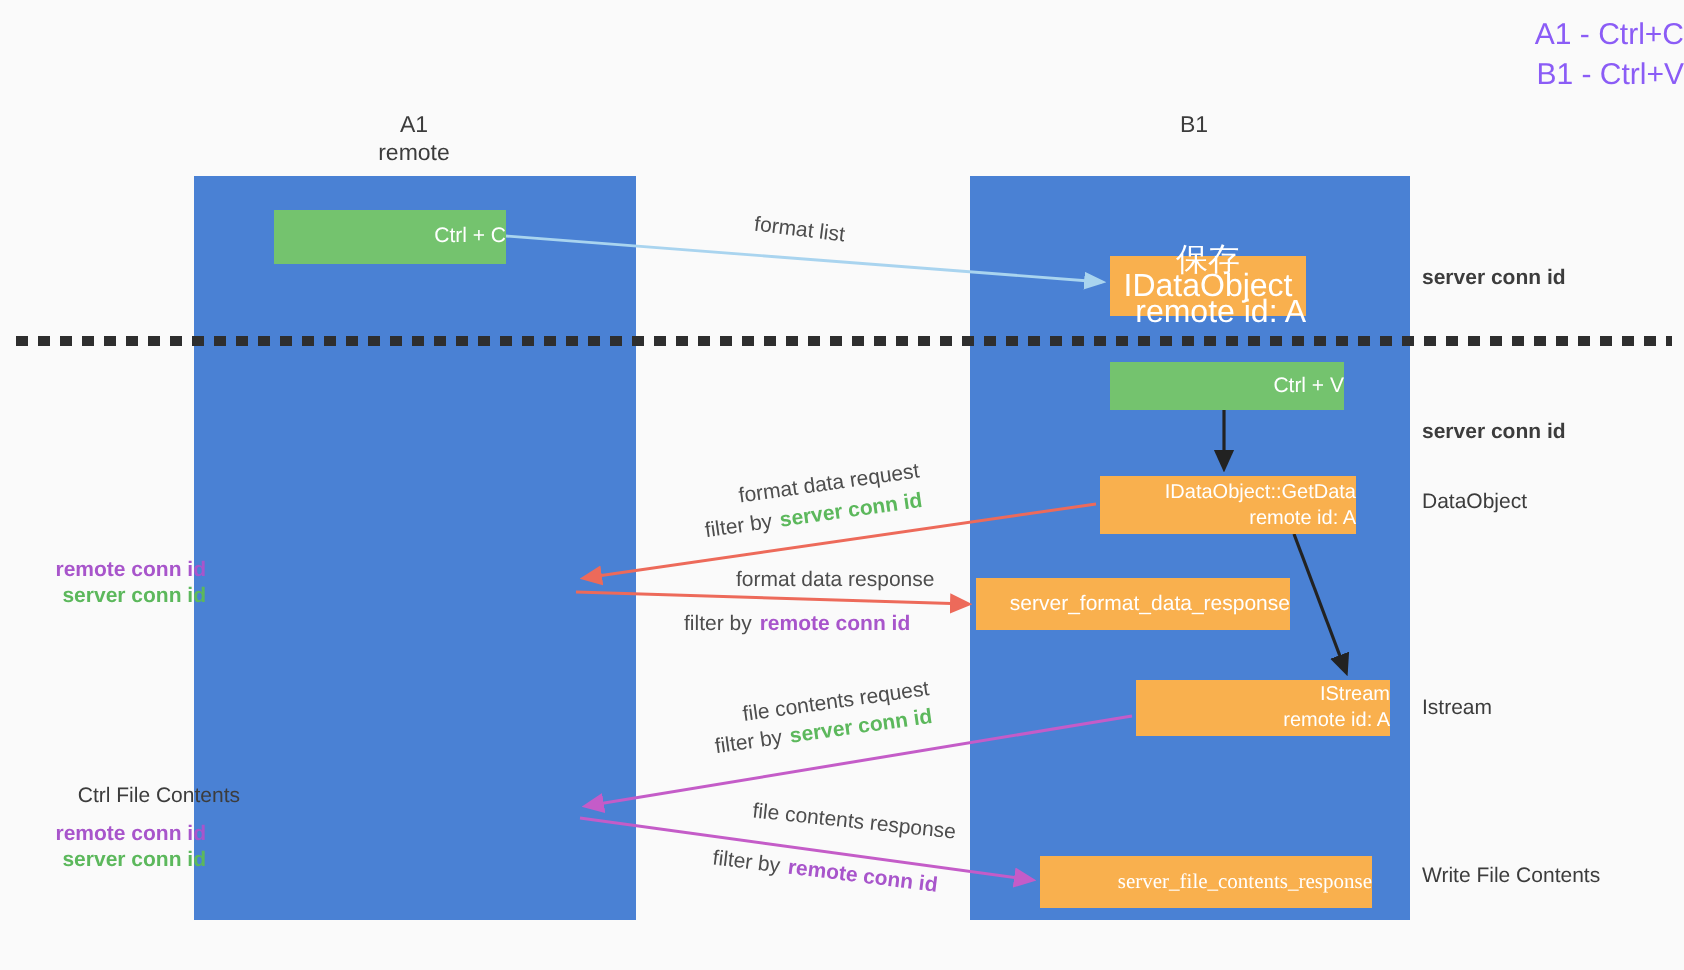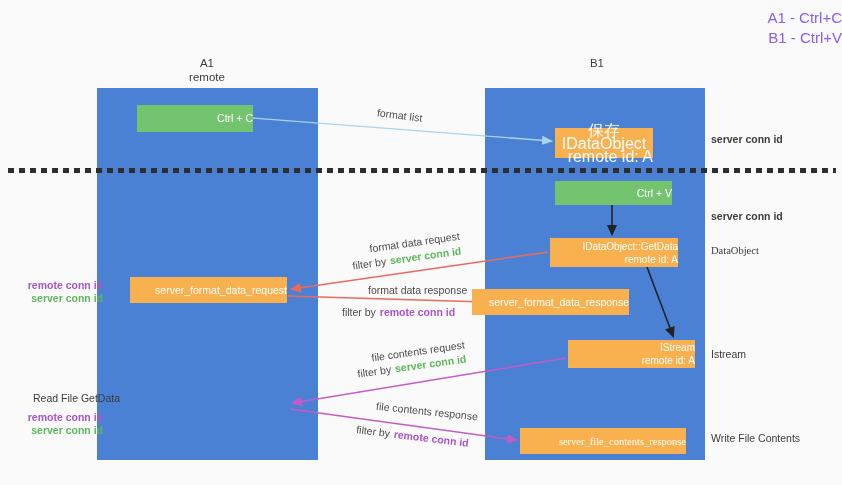--- a/index.html
+++ b/index.html
@@ -93,25 +93,22 @@
 
   <div class="node green" style="left:555px;top:181px;width:117px;height:24px;">
     <span>Ctrl + V</span>
   </div>
 
   <div class="node orange" style="left:550px;top:238px;width:128px;height:29px;font-size:10px;padding-left:20px;">
     <span>IDataObject::GetData</span>
     <span>remote id: A</span>
   </div>
 
-  <div class="node orange" style="left:130px;top:277px;width:157px;height:26px;">
-    <span>server_format_data_request</span>
-  </div>
 
-  <div class="node orange" style="left:472px;top:289px;width:157px;height:26px;">
+  <div class="node orange" style="left:488px;top:289px;width:157px;height:26px;">
     <span>server_format_data_response</span>
   </div>
 
   <div class="node orange" style="left:568px;top:340px;width:127px;height:28px;font-size:10px;">
     <span>IStream</span>
     <span>remote id: A</span>
   </div>
 
 
   <div class="node orange" style="left:520px;top:428px;width:166px;height:26px;font-family:Liberation Serif, serif;">
@@ -135,27 +132,27 @@
     <span class="sp">filter by</span><span class="g">server conn id</span>
   </div>
 
   <div class="albl" style="left:376px;top:405px;transform:rotate(6deg);">file contents response</div>
   <div class="albl" style="left:356px;top:430px;transform:rotate(7deg);">
     <span class="sp">filter by</span><span class="p">remote conn id</span>
   </div>
 
   <div class="sideR g" style="top:133px;">server conn id</div>
   <div class="sideR g" style="top:210px;">server conn id</div>
-  <div class="sideR" style="top:245px;font-family:Liberation Serif, serif;">DataObject</div>
+  <div class="sideR" style="top:245px;">DataObject</div>
   <div class="sideR" style="top:348px;">Istream</div>
   <div class="sideR" style="top:432px;">Write File Contents</div>
 
   <div class="sideL" style="top:279px;width:103px;">
     <div class="p">remote conn id</div>
     <div class="g">server conn id</div>
   </div>
-  <div class="sideL" style="top:392px;width:120px;color:#3c3c3c;">Read File GetData</div>
+  <div class="sideL" style="top:392px;width:120px;color:#3c3c3c;">Ctrl File Contents</div>
   <div class="sideL" style="top:411px;width:103px;">
     <div class="p">remote conn id</div>
     <div class="g">server conn id</div>
   </div>
 
 </div>
 
 </body></html>

